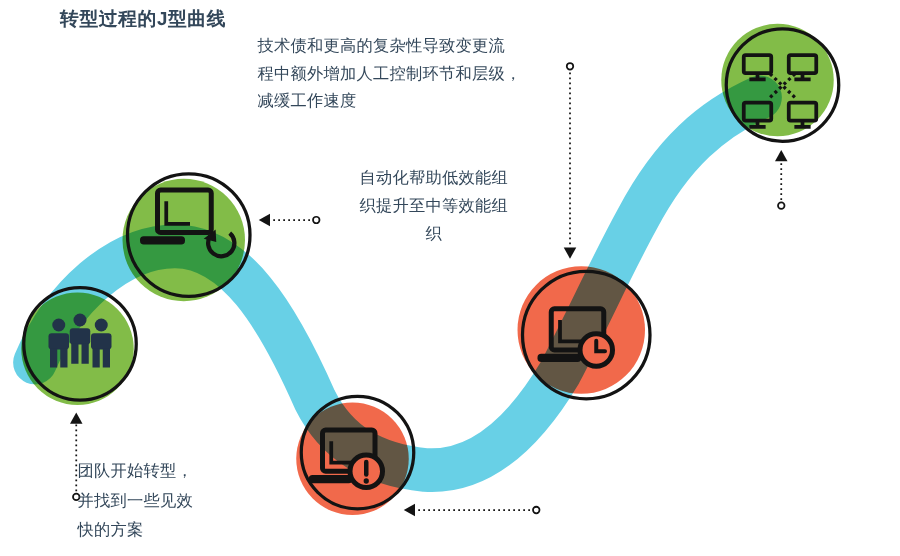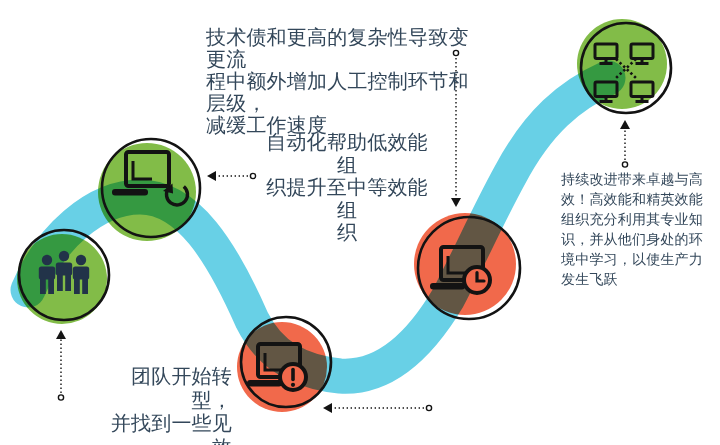--- a/index.html
+++ b/index.html
@@ -13,36 +13,36 @@
     background:#ffffff;
     overflow:hidden;
   }
   .stage svg.diagram{
     position:absolute;left:0;top:0;width:720px;height:445px;
   }
   .txt{
     position:absolute;
     color:var(--text,#33475a);
     white-space:pre-line;
-    font-size:20px;
+    font-size:13px;
     line-height:22px;
     letter-spacing:0.2px;
   }
   .page-title{
     position:absolute;
     left:48px;top:6px;
     font-size:15px;
     font-weight:bold;
     color:var(--text,#33475a);
     letter-spacing:0.5px;
   }
   #t-techdebt{left:206px;top:26px;width:270px;line-height:22px;}
   #t-autohelp{left:262px;top:131px;width:170px;line-height:22.5px;text-align:center;}
   #t-improve{left:561px;top:169px;width:160px;font-size:14px;line-height:20px;}
-  #t-team{left:92px;top:365px;width:140px;line-height:23.5px;text-align:right;}
+  #t-team{left:62px;top:365px;width:140px;line-height:23.5px;}
   #t-testing{left:444px;top:373px;width:270px;line-height:24px;}
 </style>
 </head>
 <body>
 
 <div class="stage">
 
   <svg class="diagram" viewBox="0 0 720 445">
 
     <path d="M 28 290 C 50 238 95 197 140 197 C 188 197 222 252 252 320 C 270 356 300 372 340 376 C 385 379 420 345 448 298 C 472 252 488 215 510 175 C 538 122 570 95 608 78" fill="none" style="stroke:var(--teal)" stroke-width="35" stroke-linecap="round"></path>
@@ -153,28 +153,23 @@
       </g>
 
       <g>
         <circle cx="625" cy="164.5" r="2.6" fill="#ffffff"></circle>
         <line x1="625" y1="160" x2="625" y2="129" stroke-dasharray="1.4 2.6"></line>
         <polygon points="620,129 630,129 625,120" style="fill:var(--ink)" stroke="none"></polygon>
       </g>
     </g>
   </svg>
 
+  <div class="page-title">转型过程的J型曲线</div>
   <div class="txt" id="t-techdebt">技术债和更高的复杂性导致变更流
 程中额外增加人工控制环节和层级，
 减缓工作速度</div>
   <div class="txt" id="t-autohelp">自动化帮助低效能组
 织提升至中等效能组
 织</div>
-  <div class="txt" id="t-improve">持续改进带来卓越与高
-效！高效能和精英效能
-组织充分利用其专业知
-识，并从他们身处的环
-境中学习，以使生产力
-发生飞跃</div>
   <div class="txt" id="t-team">团队开始转型，
 并找到一些见效
 快的方案</div>
 </div>
 
 </body></html>

